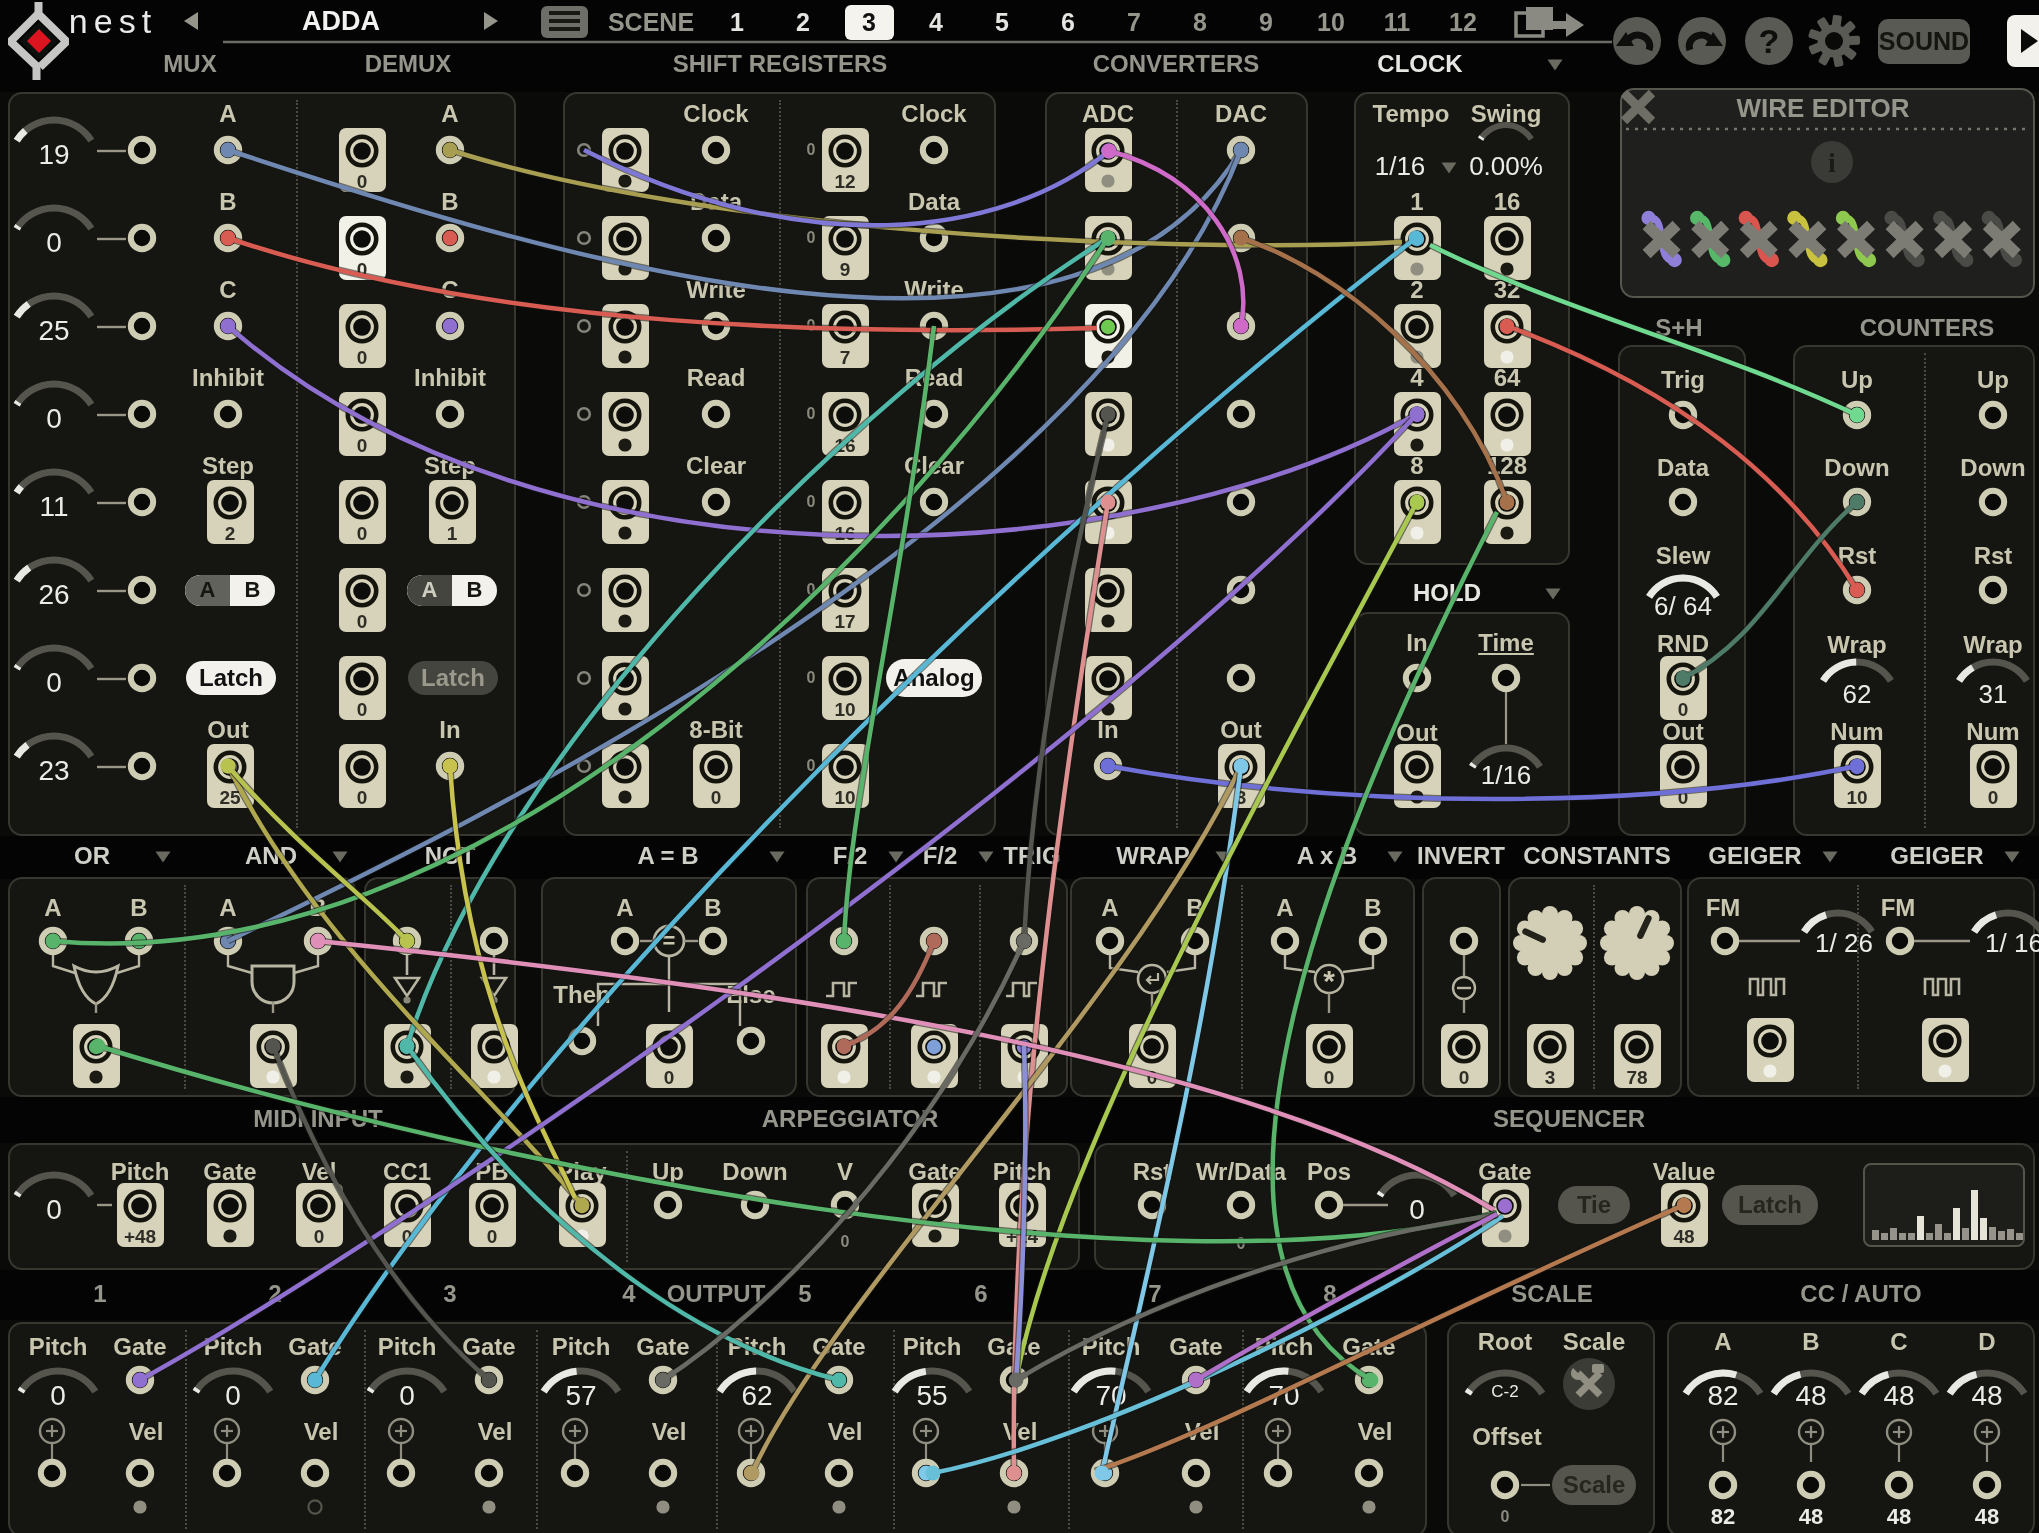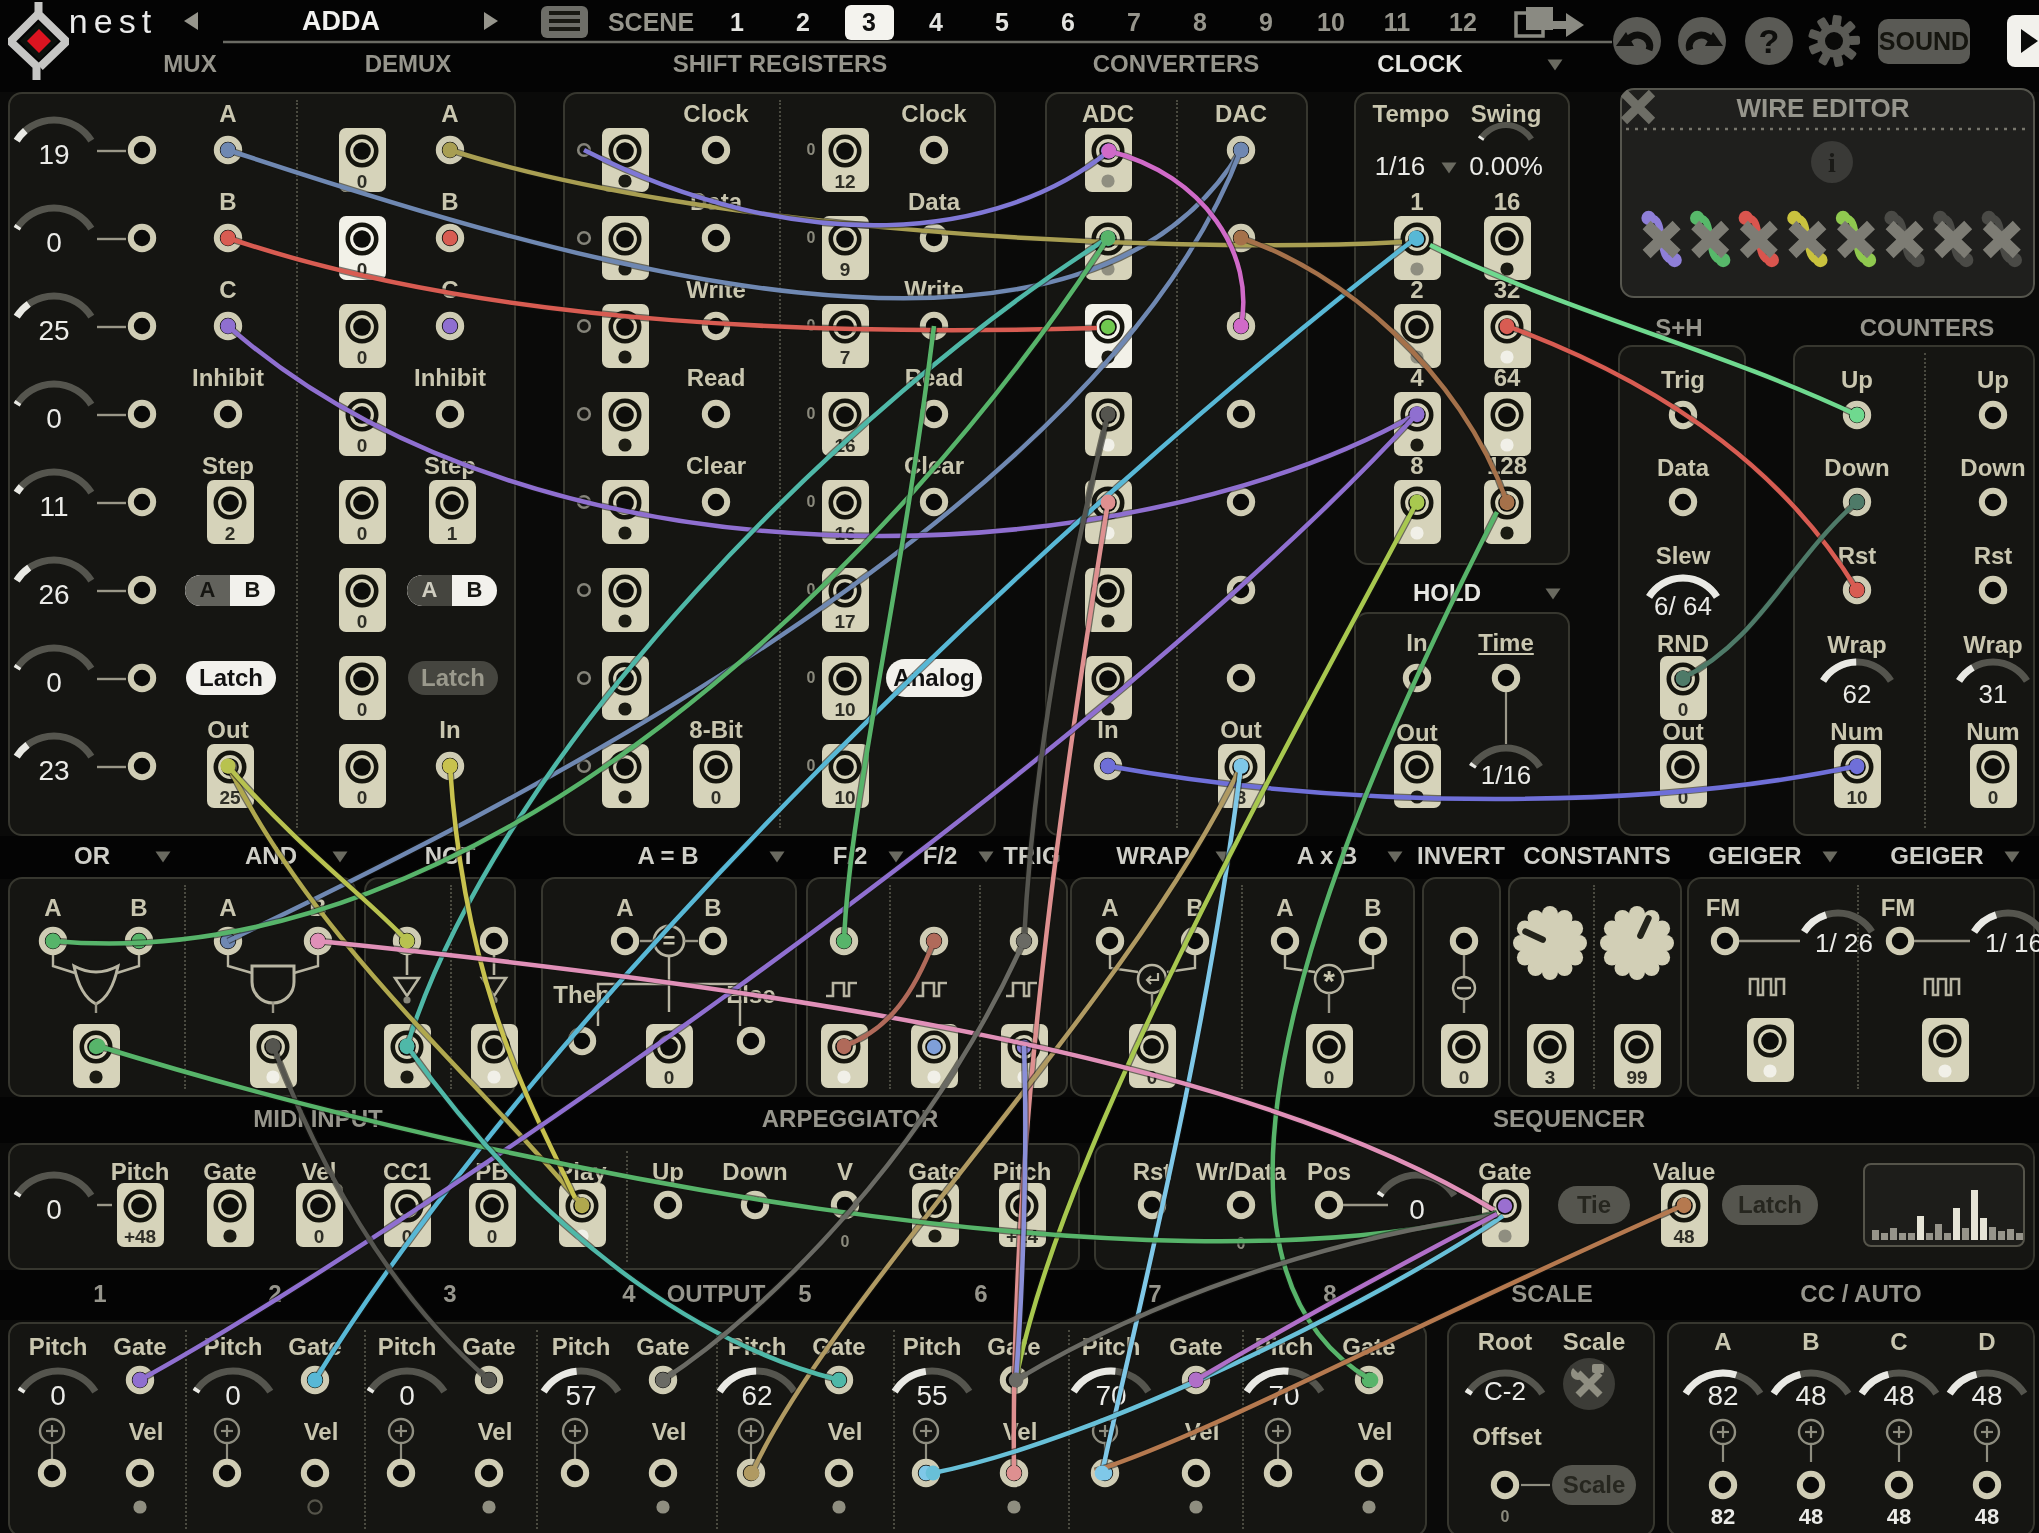--- a/index.html
+++ b/index.html
@@ -310,21 +310,21 @@
     <div class="t lab" style="left:1285px;top:908px;">A</div>
     <div class="t lab" style="left:1373px;top:908px;">B</div>
     <div class="t lab" style="left:1329px;top:981px;font-size:30px">*</div>
     <div class="kb" style="left:1305.5px;top:1024px;width:47px;height:64px;background:#d6d3ba"></div>
     <div class="t num" style="left:1329px;top:1077px;">0</div>
     <div class="kb" style="left:1440.5px;top:1024px;width:47px;height:64px;background:#d6d3ba"></div>
     <div class="t num" style="left:1464px;top:1077px;">0</div>
     <div class="kb" style="left:1526.5px;top:1024px;width:47px;height:64px;background:#d6d3ba"></div>
     <div class="t num" style="left:1550px;top:1077px;">3</div>
     <div class="kb" style="left:1613.5px;top:1024px;width:47px;height:64px;background:#d6d3ba"></div>
-    <div class="t num" style="left:1637px;top:1077px;">99</div>
+    <div class="t num" style="left:1637px;top:1077px;">78</div>
     <div class="t lab" style="left:1723px;top:908px;">FM</div>
     <div class="t val" style="left:1844px;top:943px;font-size:26px">1/ 26</div>
     <div class="kb" style="left:1746.5px;top:1018px;width:47px;height:64px;background:#d6d3ba"></div>
     <div class="t lab" style="left:1898px;top:908px;">FM</div>
     <div class="t val" style="left:2014px;top:943px;font-size:26px">1/ 16</div>
     <div class="kb" style="left:1921.5px;top:1018px;width:47px;height:64px;background:#d6d3ba"></div>
     <div class="t val" style="left:54px;top:1210px;">0</div>
     <div class="t lab" style="left:140px;top:1172px;">Pitch</div>
     <div class="kb" style="left:116.5px;top:1183px;width:47px;height:64px;background:#d6d3ba"></div>
     <div class="t num" style="left:140px;top:1236px;">+48</div>
@@ -407,21 +407,21 @@
     <div class="t lab" style="left:1111px;top:1347px;">Pitch</div>
     <div class="t lab" style="left:1196px;top:1347px;">Gate</div>
     <div class="t val" style="left:1111px;top:1396px;">70</div>
     <div class="t lab" style="left:1202px;top:1432px;">Vel</div>
     <div class="t lab" style="left:1284px;top:1347px;">Pitch</div>
     <div class="t lab" style="left:1369px;top:1347px;">Gate</div>
     <div class="t val" style="left:1284px;top:1396px;">70</div>
     <div class="t lab" style="left:1375px;top:1432px;">Vel</div>
     <div class="t lab" style="left:1505px;top:1342px;">Root</div>
     <div class="t lab" style="left:1594px;top:1342px;">Scale</div>
-    <div class="t val" style="left:1505px;top:1391px;font-size:26px">C-2</div>
+    <div class="t val" style="left:1505px;top:1391px;font-size:17px">C-2</div>
     <div class="t lab" style="left:1507px;top:1437px;">Offset</div>
     <div class="pi" style="left:1552.0px;top:1465.0px;width:84px;height:40px;background:#55554e;color:#26261f;font-size:24px;border-radius:20.0px">Scale</div>
     <div class="t tiny" style="left:1505px;top:1517px;">0</div>
     <div class="t lab" style="left:1723px;top:1342px;">A</div>
     <div class="t val" style="left:1723px;top:1396px;">82</div>
     <div class="t valsm" style="left:1723px;top:1517px;">82</div>
     <div class="t lab" style="left:1811px;top:1342px;">B</div>
     <div class="t val" style="left:1811px;top:1396px;">48</div>
     <div class="t valsm" style="left:1811px;top:1517px;">48</div>
     <div class="t lab" style="left:1899px;top:1342px;">C</div>

